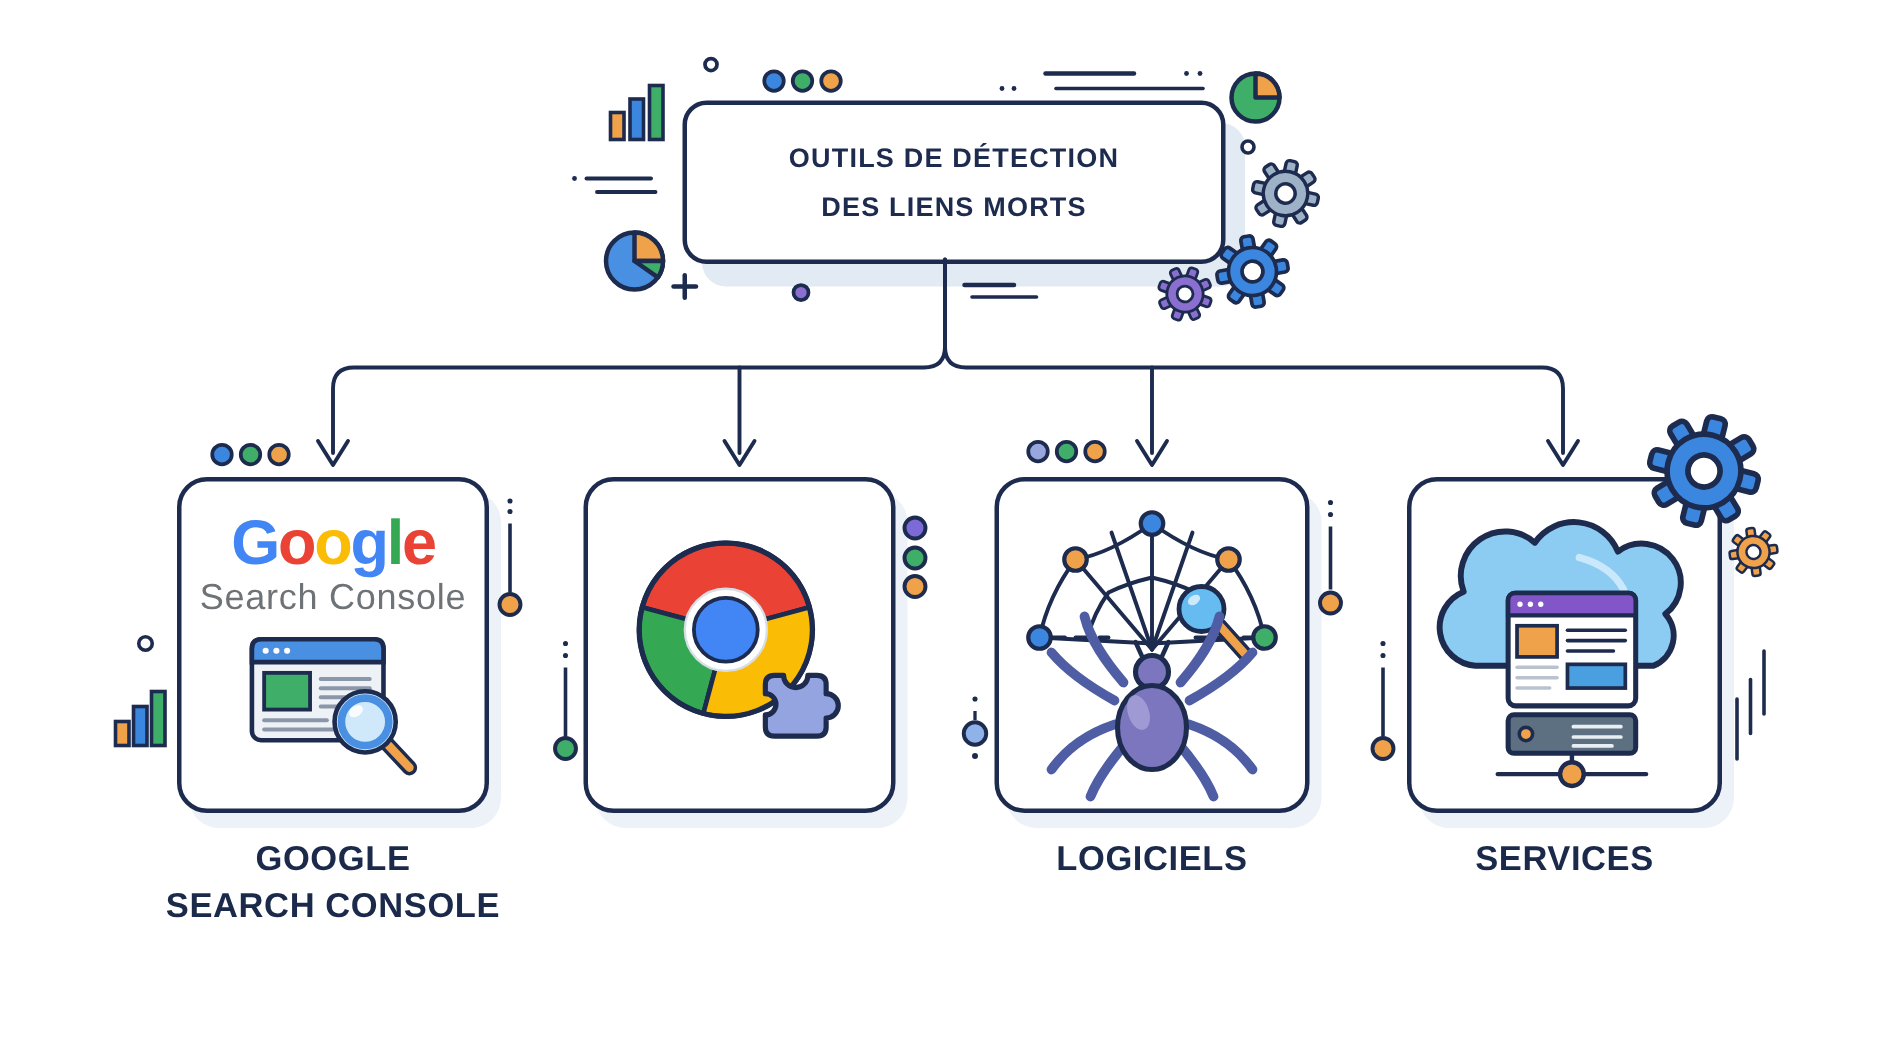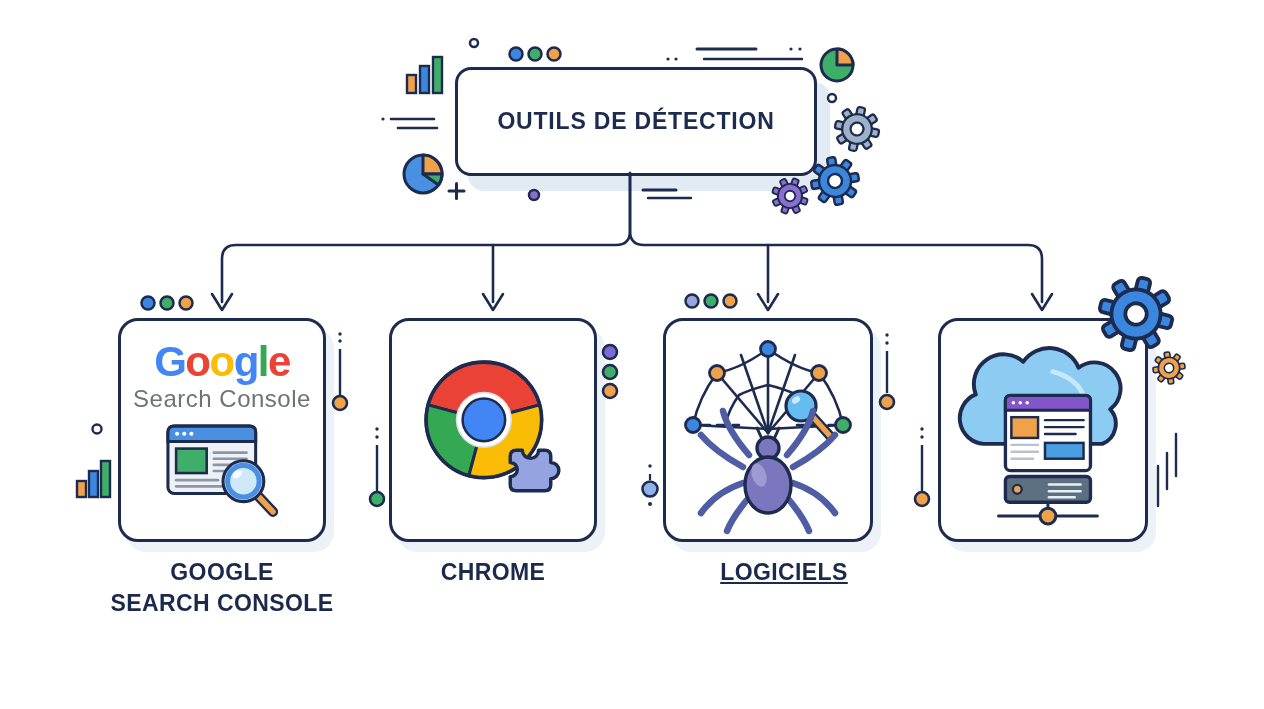--- a/index.html
+++ b/index.html
@@ -1,38 +1,39 @@
 <!DOCTYPE html>
 <html><head>
 <meta charset="utf-8">
 <style>
   html,body{margin:0;padding:0;background:#fff;}
   #canvas{position:relative;width:1264px;height:709px;background:#ffffff;overflow:hidden;
           font-family:"Liberation Sans",sans-serif;}
   .title-box{position:absolute;left:455px;top:67px;width:356px;height:103px;background:#fff;
              border:3.5px solid #1d2b4f;border-radius:16px;box-shadow:13px 15px 0 #e2eaf3;
              display:flex;flex-direction:column;align-items:center;justify-content:center;z-index:2;}
-  .title-line{font-size:23px;font-weight:800;color:#1d2b4f;letter-spacing:.8px;line-height:33px;white-space:nowrap;}
+  .title-line{font-size:18px;font-weight:800;color:#1d2b4f;letter-spacing:.8px;line-height:33px;white-space:nowrap;}
   .card{position:absolute;top:318px;width:208px;height:224px;background:#fff;border:3px solid #1d2b4f;
         border-radius:20px;box-shadow:8px 10px 0 #edf2f8;z-index:2;display:flex;flex-direction:column;
         align-items:center;box-sizing:border-box;}
   .card-label{position:absolute;top:557px;width:300px;text-align:center;color:#1b2a4a;font-weight:800;
               font-size:23px;line-height:31px;letter-spacing:.4px;z-index:2;}
   .glogo{margin-top:18px;font-size:42px;font-weight:700;letter-spacing:-1.5px;line-height:46px;white-space:nowrap;}
   .gsub{font-size:24px;color:#6e7377;letter-spacing:.5px;line-height:28px;}
   svg.overlay{position:absolute;left:0;top:0;z-index:5;pointer-events:none;}
   .cicon{display:block;}
 </style>
 </head>
 <body>
 
 <div id="canvas">
 
   <div class="title-box">
     <span class="title-line">OUTILS DE DÉTECTION</span>
+    <span class="title-line">DES LIENS MORTS</span>
   </div>
 
   <div class="card" style="left:118px;">
     <div class="glogo">
       <span style="color:#4285F4">G</span><span style="color:#EA4335">o</span><span style="color:#FBBC05">o</span><span style="color:#4285F4">g</span><span style="color:#34A853">l</span><span style="color:#EA4335">e</span>
     </div>
     <div class="gsub">Search Console</div>
     <svg class="cicon" width="126" height="102" viewBox="0 0 120 100" style="margin-top:6px;">
       <rect x="7" y="7" width="86" height="66" rx="6" fill="#eef2f6" stroke="#1d2b4f" stroke-width="3"></rect>
       <path d="M7,22 V13 Q7,7 13,7 H87 Q93,7 93,13 V22 Z" fill="#4a90e2" stroke="#1d2b4f" stroke-width="3"></path>
@@ -158,26 +159,26 @@
         <circle cx="95" cy="178" r="8" fill="#f0a24b" stroke-width="3"></circle>
       </g>
     </svg>
   </div>
 
   <div class="card-label" style="left:72px;">
     <div>GOOGLE</div>
     <div>SEARCH CONSOLE</div>
   </div>
   <div class="card-label" style="left:343px;">
-    <div>CHROME</div>
-  </div>
-  <div class="card-label" style="left:634px;text-decoration:underline;">
+  </div>
+  <div class="card-label" style="left:618px;">
     <div>LOGICIELS</div>
   </div>
   <div class="card-label" style="left:893px;">
+    <div>SERVICES</div>
   </div>
 
   <svg class="overlay" width="1264" height="709" viewBox="0 0 1264 709">
     <defs>
       <g id="gearsym">
         <g stroke="#1d2b4f" stroke-width="3">
           <rect x="-5" y="-29" width="10" height="13" rx="3"></rect>
           <rect x="-5" y="-29" width="10" height="13" rx="3" transform="rotate(45)"></rect>
           <rect x="-5" y="-29" width="10" height="13" rx="3" transform="rotate(90)"></rect>
           <rect x="-5" y="-29" width="10" height="13" rx="3" transform="rotate(135)"></rect>

